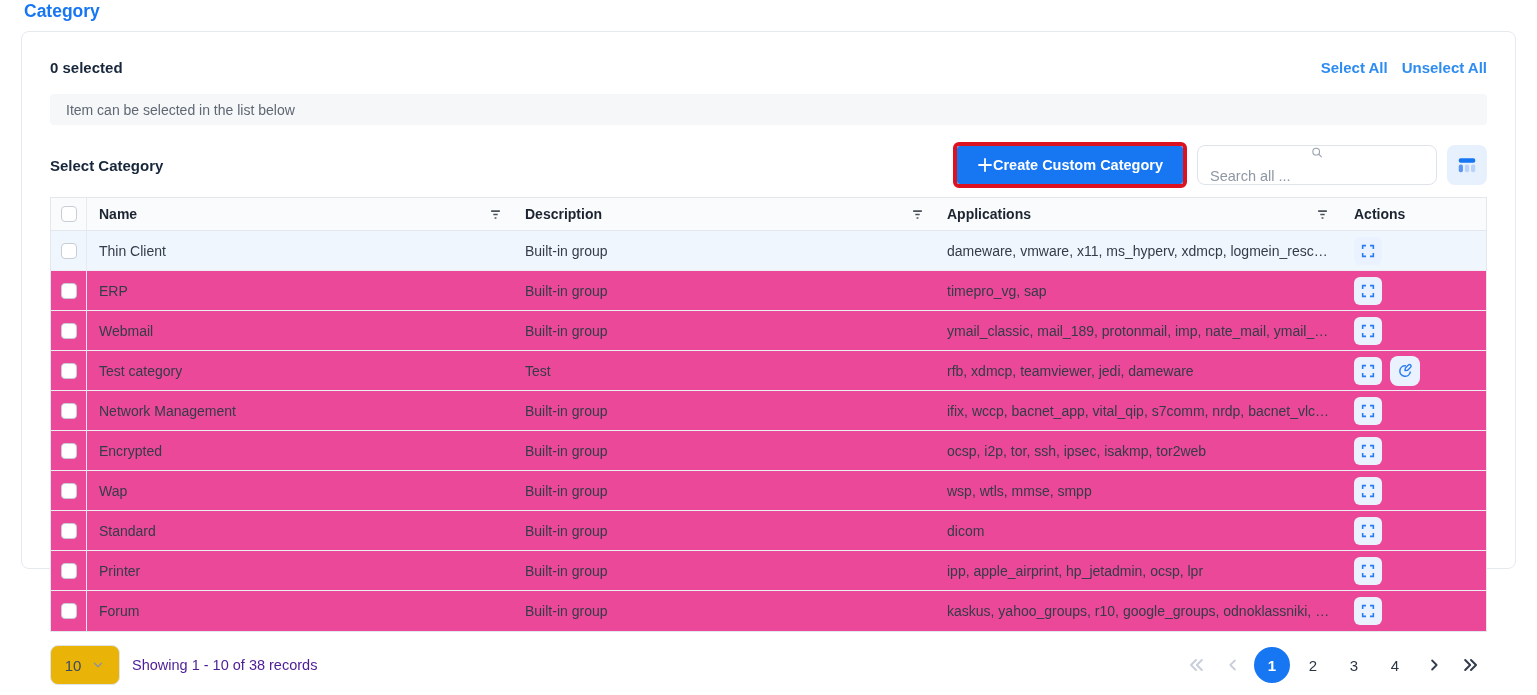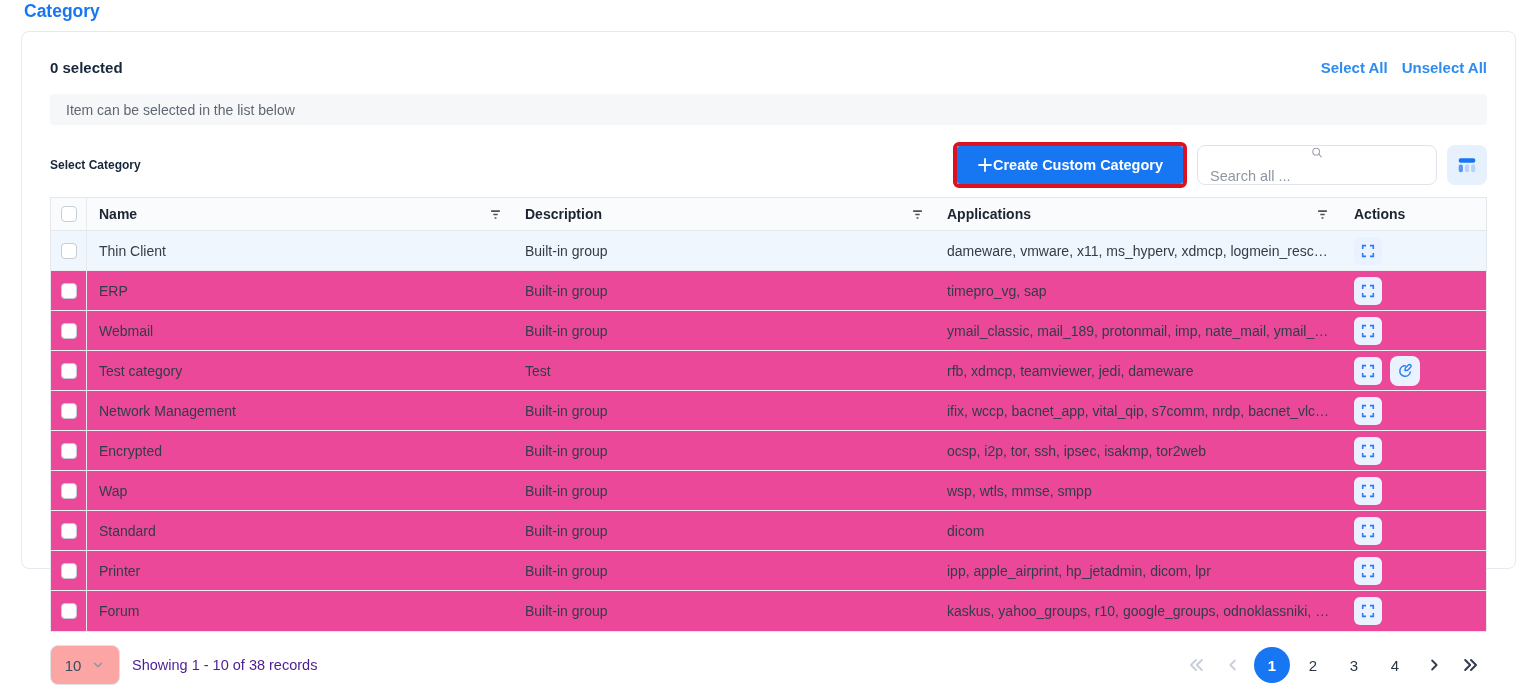--- a/index.html
+++ b/index.html
@@ -13,21 +13,21 @@
 
   .toolbar { display:flex; justify-content:space-between; align-items:center; height:22px; margin-bottom:16px; }
   .sel-count { font-size:15px; font-weight:700; color:#17263a; }
   .links { display:flex; gap:14px; }
   .link { font-size:15px; font-weight:600; color:#2e8cf0; cursor:pointer; }
 
   .hintbar { height:31px; background:#f6f7f8; border-radius:4px; display:flex; align-items:center;
     padding:0 16px; font-size:14px; color:#5f6773; margin-bottom:16px; }
 
   .section-row { display:flex; align-items:center; height:48px; margin-bottom:8px; }
-  .section-title { font-size:12px; font-weight:700; color:#17263a; flex:1; }
+  .section-title { font-size:15px; font-weight:700; color:#17263a; flex:1; }
   .controls { display:flex; align-items:center; gap:10px; }
 
   .annotation { border:4px solid #dc1220; border-radius:6px; }
   .create-btn { height:38px; padding:0 20px; background:#1776f2; border:none; border-radius:3px;
     color:#fff; font-size:14.5px; font-weight:700; display:flex; align-items:center; gap:0; cursor:pointer;
     font-family:"Liberation Sans", sans-serif;justify-content:space-between; }
 
   .search-box { width:240px; height:40px; border:1px solid #dfe3ea; border-radius:8px; background:#fff;
     display:flex; align-items:center; padding:0 12px; gap:9px;flex-direction:column; }
   .search-box input { border:none; outline:none; font-size:14.5px; color:#333c47; width:100%;
@@ -53,21 +53,21 @@
   .hcell-label { font-size:14px; font-weight:600; color:#1b2430; }
   .cell-text { font-size:14px; color:#333c47; white-space:nowrap; overflow:hidden; text-overflow:ellipsis; }
 
   .filter-btn { background:none; border:none; cursor:pointer; display:flex; align-items:center; padding:2px; }
 
   .icon-btn { width:28px; height:28px; background:#e9f2fe; border:none; border-radius:6px;
     display:flex; align-items:center; justify-content:center; cursor:pointer; }
   .icon-btn.edit { width:30px; height:30px; border-radius:8px; }
 
   .pagination { display:flex; align-items:center; margin-top:12px; height:42px; }
-  .pagesize { width:70px; height:40px; border:1px solid #dfe3ea; border-radius:8px; background:#fca5a5;
+  .pagesize { width:70px; height:40px; border:1px solid #dfe3ea; border-radius:8px; background:#eab308;
     display:flex; align-items:center; justify-content:center; gap:10px; cursor:pointer;
     font-size:15px; color:#3c4b61; font-family:"Liberation Sans", sans-serif; }
   .summary { margin-left:12px; font-size:14.5px; color:#4c1d95; }
   .spacer { flex:1; }
   .pager { display:flex; align-items:center; gap:5px; }
   .nav-btn { width:32px; height:32px; background:none; border:none; display:flex; align-items:center;
     justify-content:center; cursor:pointer; }
   .page-btn { width:36px; height:36px; border:none; border-radius:50%; background:none; font-size:15px;
     color:#2b3644; cursor:pointer; font-family:"Liberation Sans", sans-serif; }
   .page-btn.active { background:#1776f2; color:#fff; font-weight:600; }
@@ -338,21 +338,21 @@
       <div class="c-check">
           <span class="cb"></span>
         </div>
       <div class="c-name">
           <span class="cell-text">Printer</span>
         </div>
       <div class="c-desc">
           <span class="cell-text">Built-in group</span>
         </div>
       <div class="c-apps">
-          <span class="cell-text">ipp, apple_airprint, hp_jetadmin, dicom, lpr</span>
+          <span class="cell-text">ipp, apple_airprint, hp_jetadmin, ocsp, lpr</span>
         </div>
       <div class="c-actions">
           <button class="icon-btn">
             <svg width="16" height="16" viewBox="0 0 24 24" fill="none" stroke="#2c7cf0" stroke-width="2.4">
               <path d="M4 9V4h5M15 4h5v5M20 15v5h-5M9 20H4v-5"></path>
             </svg>
           </button>
         </div>
     </div>
 

